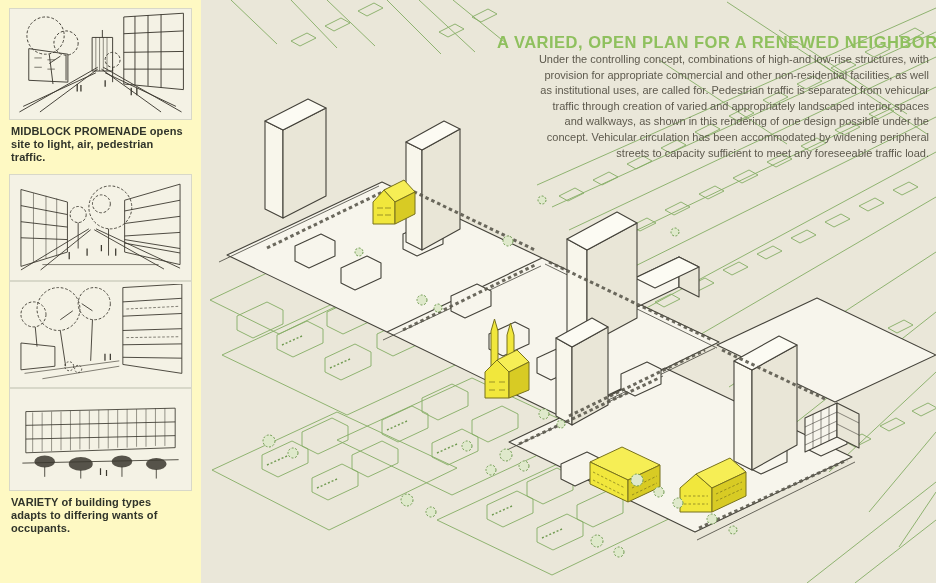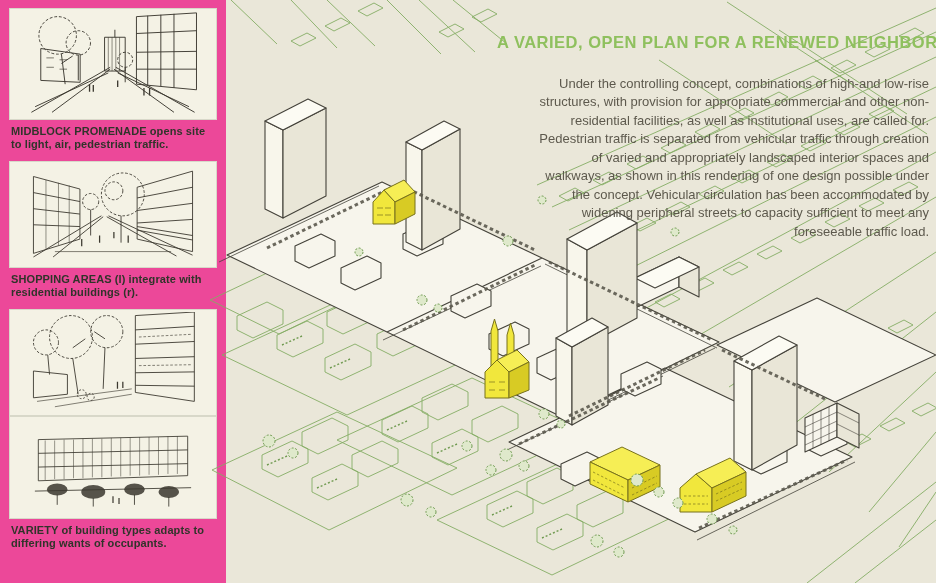--- a/index.html
+++ b/index.html
@@ -2,22 +2,22 @@
 <html><head>
 <meta charset="utf-8">
 <style>
   html,body{margin:0;padding:0;}
   .page{
     position:relative;width:936px;height:583px;overflow:hidden;
     background:#eae7d9;font-family:"Liberation Sans",sans-serif;
   }
   
   .sidebar{
-    position:absolute;left:0;top:0;width:226px;height:583px;
-    background:#ec4899;box-sizing:border-box;padding:8px 9px 0 9px;
+    position:absolute;left:0;top:0;width:201px;height:583px;
+    background:#fef9c3;box-sizing:border-box;padding:8px 9px 0 9px;
   }
   .fig{margin:0;}
   .fig-panel{
     background:#f4f2e5;box-sizing:border-box;padding:3px;
     box-shadow:0 0 0 1px rgba(60,70,40,.15) inset;
   }
   .fig:nth-of-type(1) .fig-panel{height:112px;}
   .fig:nth-of-type(2) .fig-panel{height:107px;}
   .fig:nth-of-type(3) .fig-panel{height:107px;}
   .fig:nth-of-type(4) .fig-panel{height:103px;}
@@ -30,21 +30,21 @@
   .main{position:absolute;left:207px;top:0;width:729px;height:583px;}
   .drawing{position:absolute;left:0;top:0;width:729px;height:583px;}
   .headline{
     position:absolute;top:33px;right:7px;width:432px;text-align:right;z-index:2;
   }
   .headline h1{
     margin:0;font-size:16.5px;font-weight:bold;letter-spacing:.5px;
     color:#8fc05e;white-space:nowrap;
   }
   .headline p{
-    margin:23px 0 0 auto;width:394px;font-size:13px;line-height:1.42;
+    margin:0 0 0 auto;width:394px;font-size:11px;line-height:1.42;
     color:#5d594d;
   }
 </style>
 </head>
 <body>
 
 <div class="page">
 
   <aside class="sidebar">
 
@@ -81,21 +81,20 @@
             <circle cx="106" cy="34" r="24" stroke-dasharray="3 2"></circle>
             <circle cx="96" cy="30" r="10" stroke-dasharray="3 2"></circle>
             <path d="M104,58 V88"></path>
             <circle cx="70" cy="42" r="9" stroke-dasharray="3 2"></circle>
             <path d="M70,51 V80"></path>
             <path stroke-width="1.4" d="M80,80 v8 M96,76 v7 M112,80 v8 M60,84 v8"></path>
             <path stroke-width=".7" d="M30,98 L160,98"></path>
           </g>
         </svg>
       </div>
-      <figcaption class="fig-caption">SHOPPING AREAS (l) integrate with residential buildings (r).</figcaption>
     </figure>
 
     <figure class="fig">
       <div class="fig-panel">
         <svg class="sketch" viewBox="0 0 190 113">
           <g stroke="#3b382f" fill="none" stroke-width="1">
             <path d="M120,4 L186,0 V100 L120,90 Z M120,20 L186,16 M120,36 L186,33 M120,52 L186,50 M120,68 L186,67 M120,82 L186,83"></path>
             <path stroke-width=".7" stroke-dasharray="3 2" d="M124,28 L182,25 M124,60 L182,59"></path>
             <path d="M6,66 L44,70 L44,92 L6,96 Z"></path>
             <circle cx="48" cy="28" r="24" stroke-dasharray="3 2"></circle>

